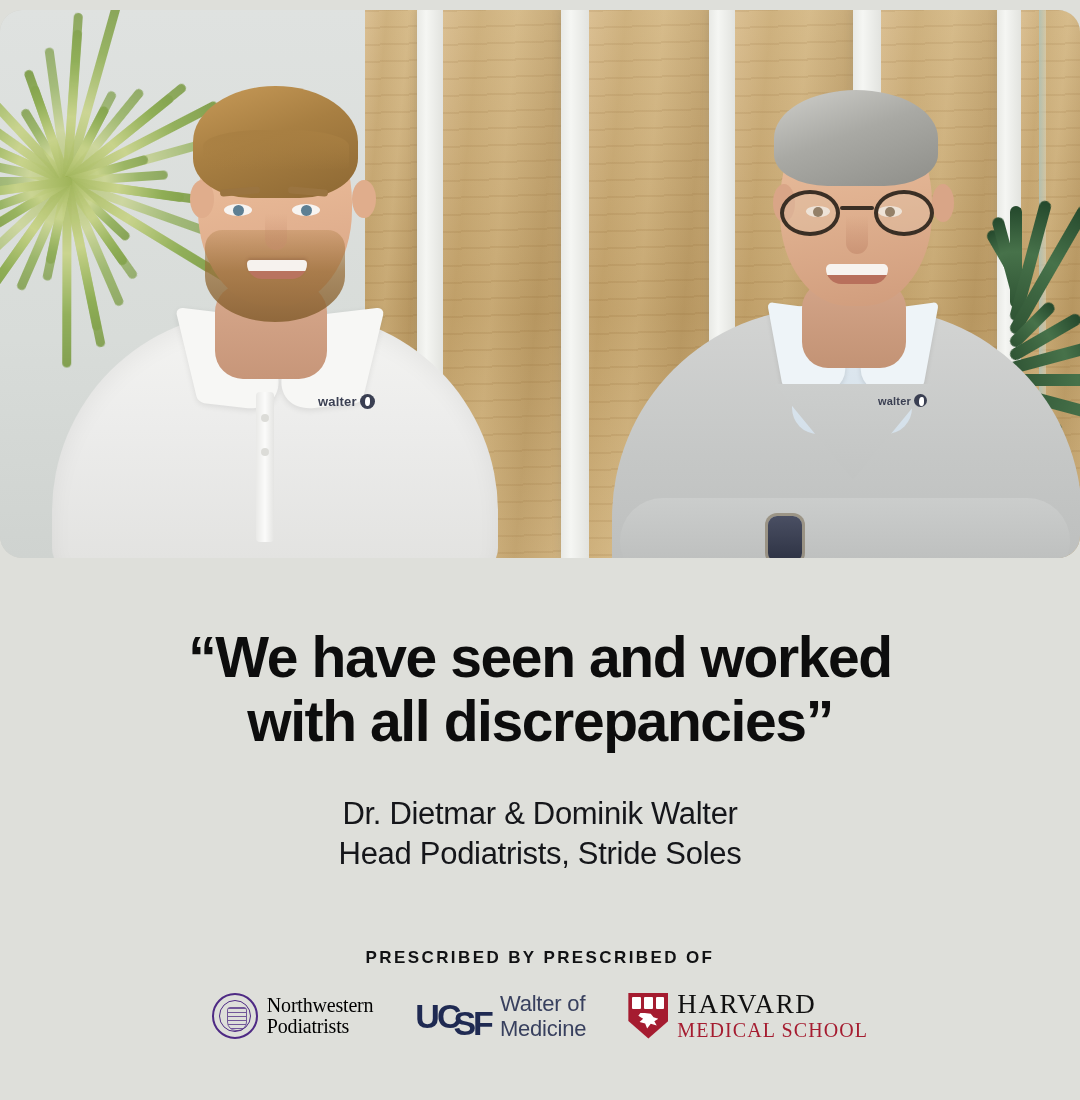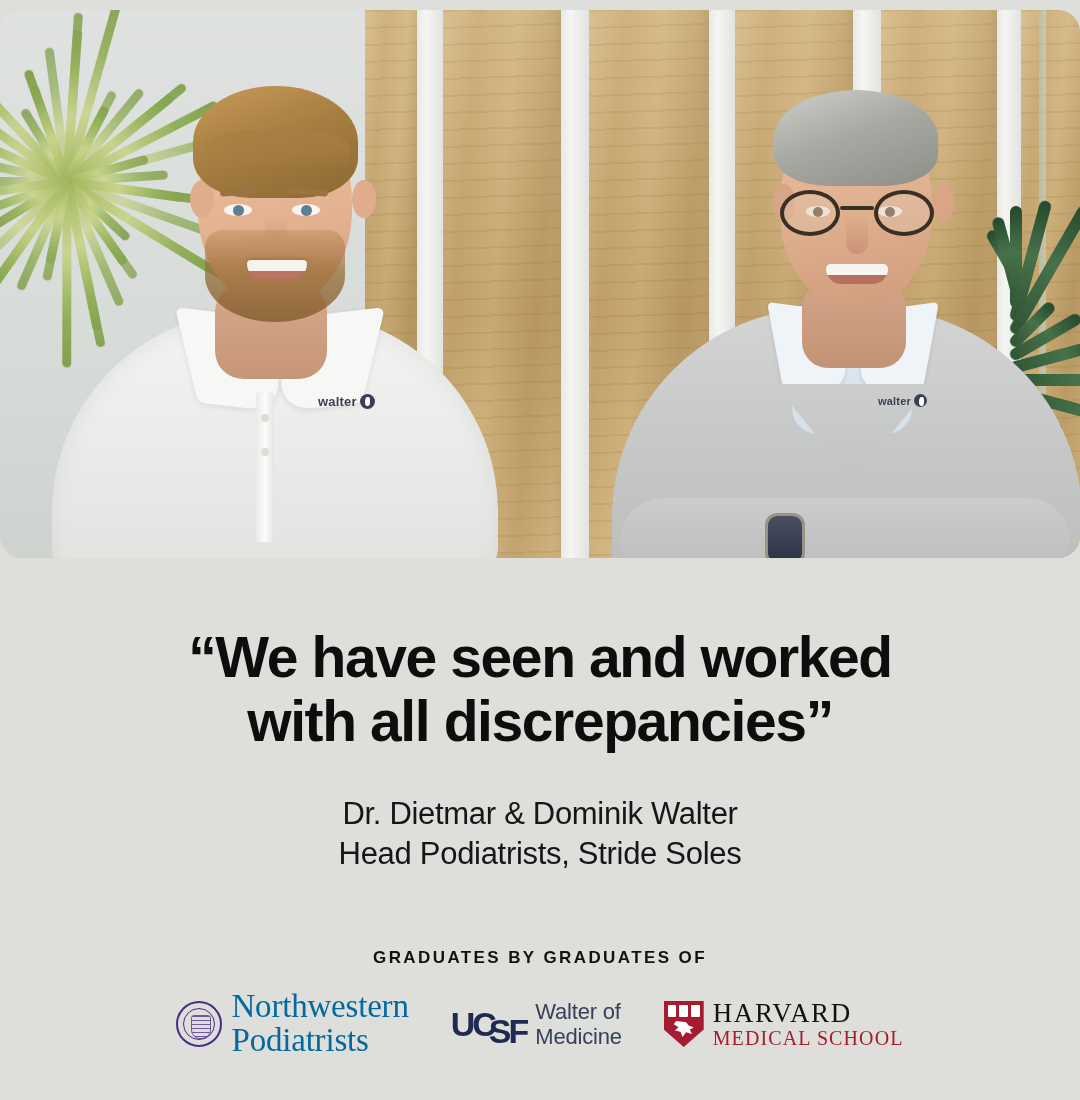--- a/index.html
+++ b/index.html
@@ -285,21 +285,21 @@
     border-radius:50%; border:1px solid #4e2a84;
   }
   .nw-seal::after{
     content:""; position:absolute; left:13px; top:12px; width:18px; height:22px;
     border:1px solid #4e2a84; border-radius:3px 3px 9px 9px;
     background:repeating-linear-gradient(180deg,#4e2a84 0 1px,transparent 1px 4px);
     opacity:.75;
   }
   .nw-text{
     font-family:"Liberation Serif", serif;
-    color:#0369a1; font-size:33px; line-height:1.02; letter-spacing:-.2px;
+    color:#000000; font-size:20px; line-height:1.02; letter-spacing:-.2px;
   }
 
   
   .ucsf-mark{
     font-weight:700; font-size:34px; letter-spacing:-3px;
     color:#1f2a52; line-height:1;
   }
   .ucsf-mark .sf{ display:inline-block; transform:translateY(7px); margin-left:-5px; }
   .ucsf-sub{
     color:#38405e; font-size:22px; line-height:1.14; letter-spacing:-.2px;
@@ -505,21 +505,21 @@
       <span>“We have seen and worked</span>
       <br>
       <span>with all discrepancies”</span>
     </div>
 
     <div class="attribution">
       <span>Dr. Dietmar &amp; Dominik Walter</span>
       <span class="line2">Head Podiatrists, Stride Soles</span>
     </div>
 
-    <div class="eyebrow">GRADUATES BY GRADUATES OF</div>
+    <div class="eyebrow">PRESCRIBED BY PRESCRIBED OF</div>
 
     <div class="logos">
 
       <div class="logo-item">
         <div class="nw-seal"></div>
         <div class="nw-text">
           <div>Northwestern</div>
           <div>Podiatrists</div>
         </div>
       </div>

